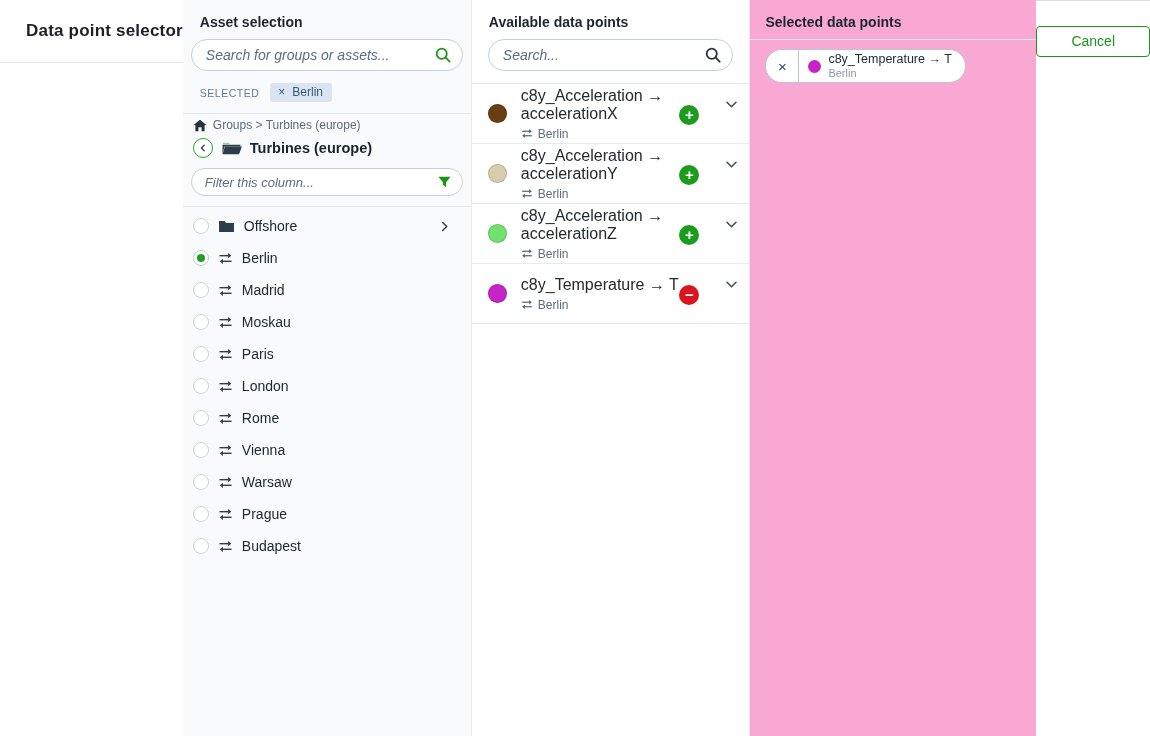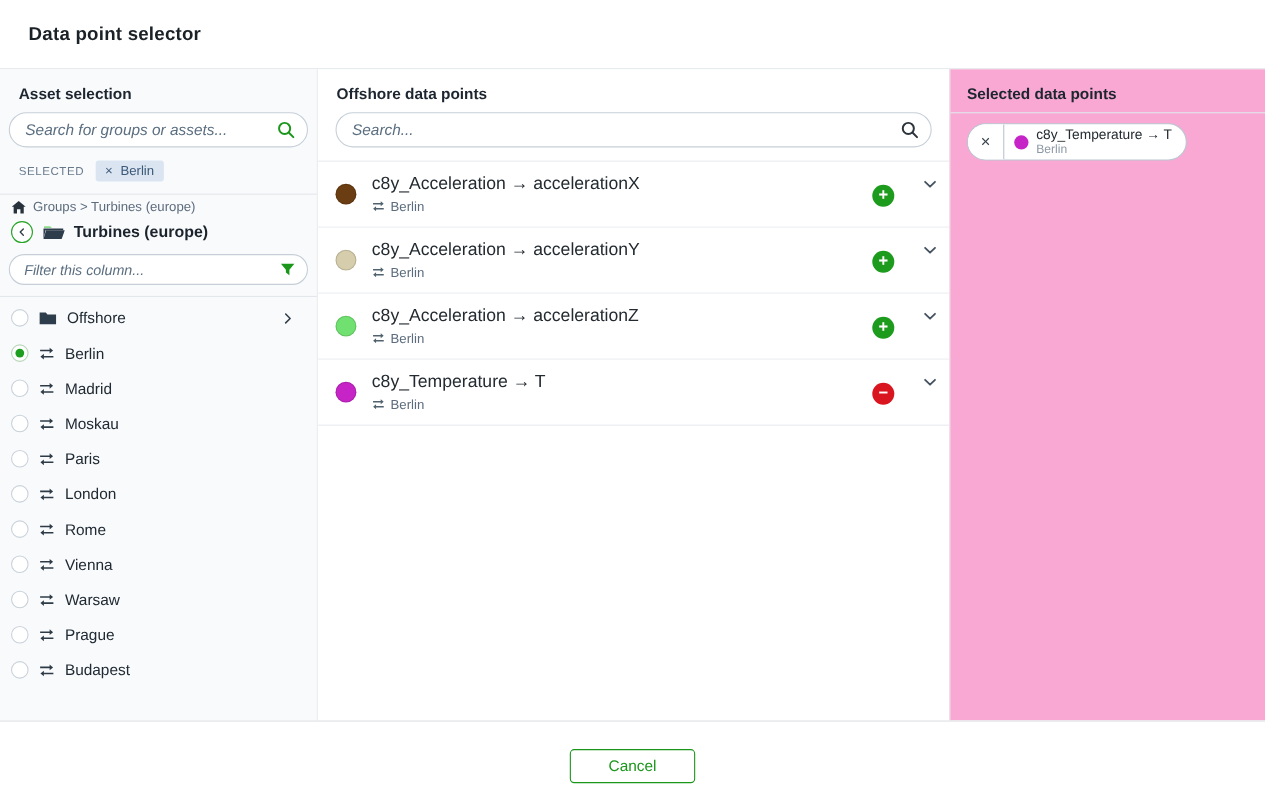--- a/index.html
+++ b/index.html
@@ -2,21 +2,21 @@
 <html><head>
 <meta charset="utf-8">
 <style>
   * { box-sizing: border-box; margin: 0; padding: 0; }
   html, body { width: 1150px; height: 736px; overflow: hidden; }
   body {
     font-family: "Liberation Sans", sans-serif;
     background: #ffffff;
     color: #222b33;
   }
-  .modal { width: 1150px; height: 736px; display: flex; flex-direction: column; background: #fff; }
+  .modal { width: 1150px; height: 736px; display: flex; background: #fff; }
 
   
   .modal-header {
     height: 63px; flex: none; display: flex; align-items: center;
     padding-left: 26px; border-bottom: 1px solid #e2e6ea; background: #fff;
   }
   .modal-title { font-size: 17px; font-weight: 700; color: #1a2127; letter-spacing: .2px; }
 
   
   .content { flex: 1; display: flex; min-height: 0; }
@@ -375,21 +375,21 @@
                 <path d="M5.2 7.2 1.8 10l3.4 2.8z" fill="#2e3b47"></path>
               </svg>
             </span>
     <span class="asset-label">Budapest</span>
 
   </div>
         </div>
     </div>
 
     <div class="panel-mid">
-      <div class="panel-title">Offshore data points</div>
+      <div class="panel-title">Available data points</div>
 
       <div class="input-wrap search-wrap-mid">
         <input class="pill-input" type="text" placeholder="Search..." style="">
         <span class="input-icon">
             <svg width="18" height="18" viewBox="0 0 20 20">
               <circle cx="8.6" cy="8.6" r="5.6" fill="none" stroke="#2b333b" stroke-width="2"></circle>
               <line x1="13" y1="13" x2="17.4" y2="17.4" stroke="#2b333b" stroke-width="2" stroke-linecap="round"></line>
             </svg>
           </span>
       </div>

